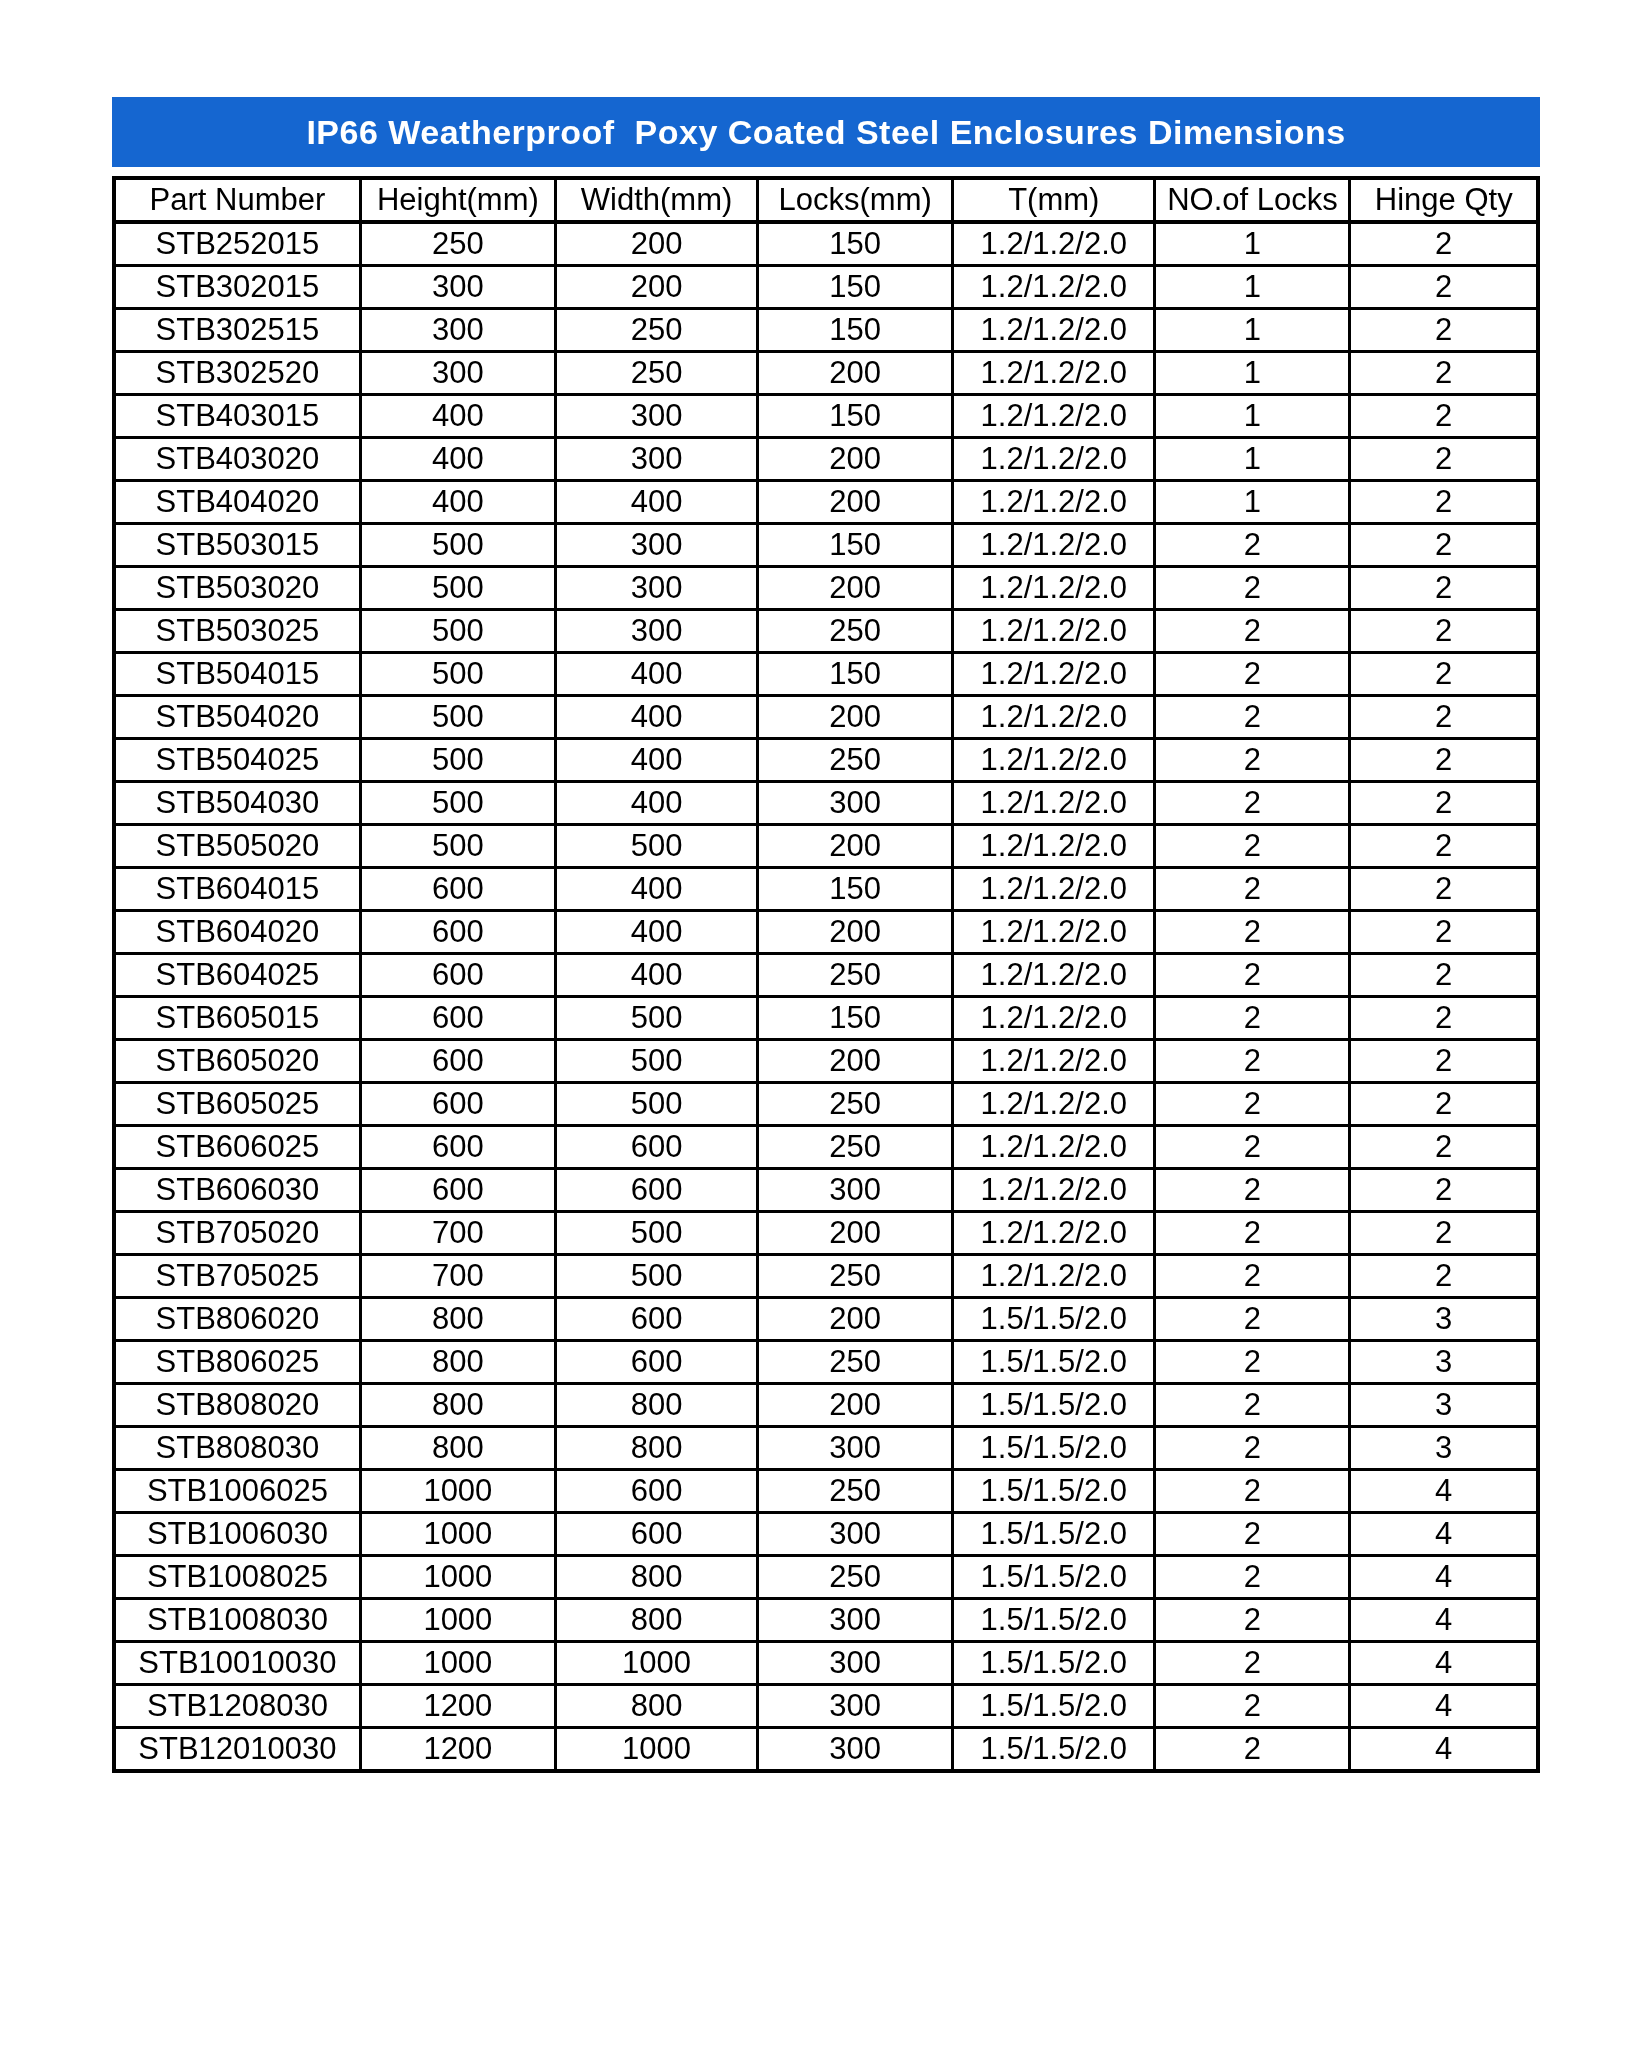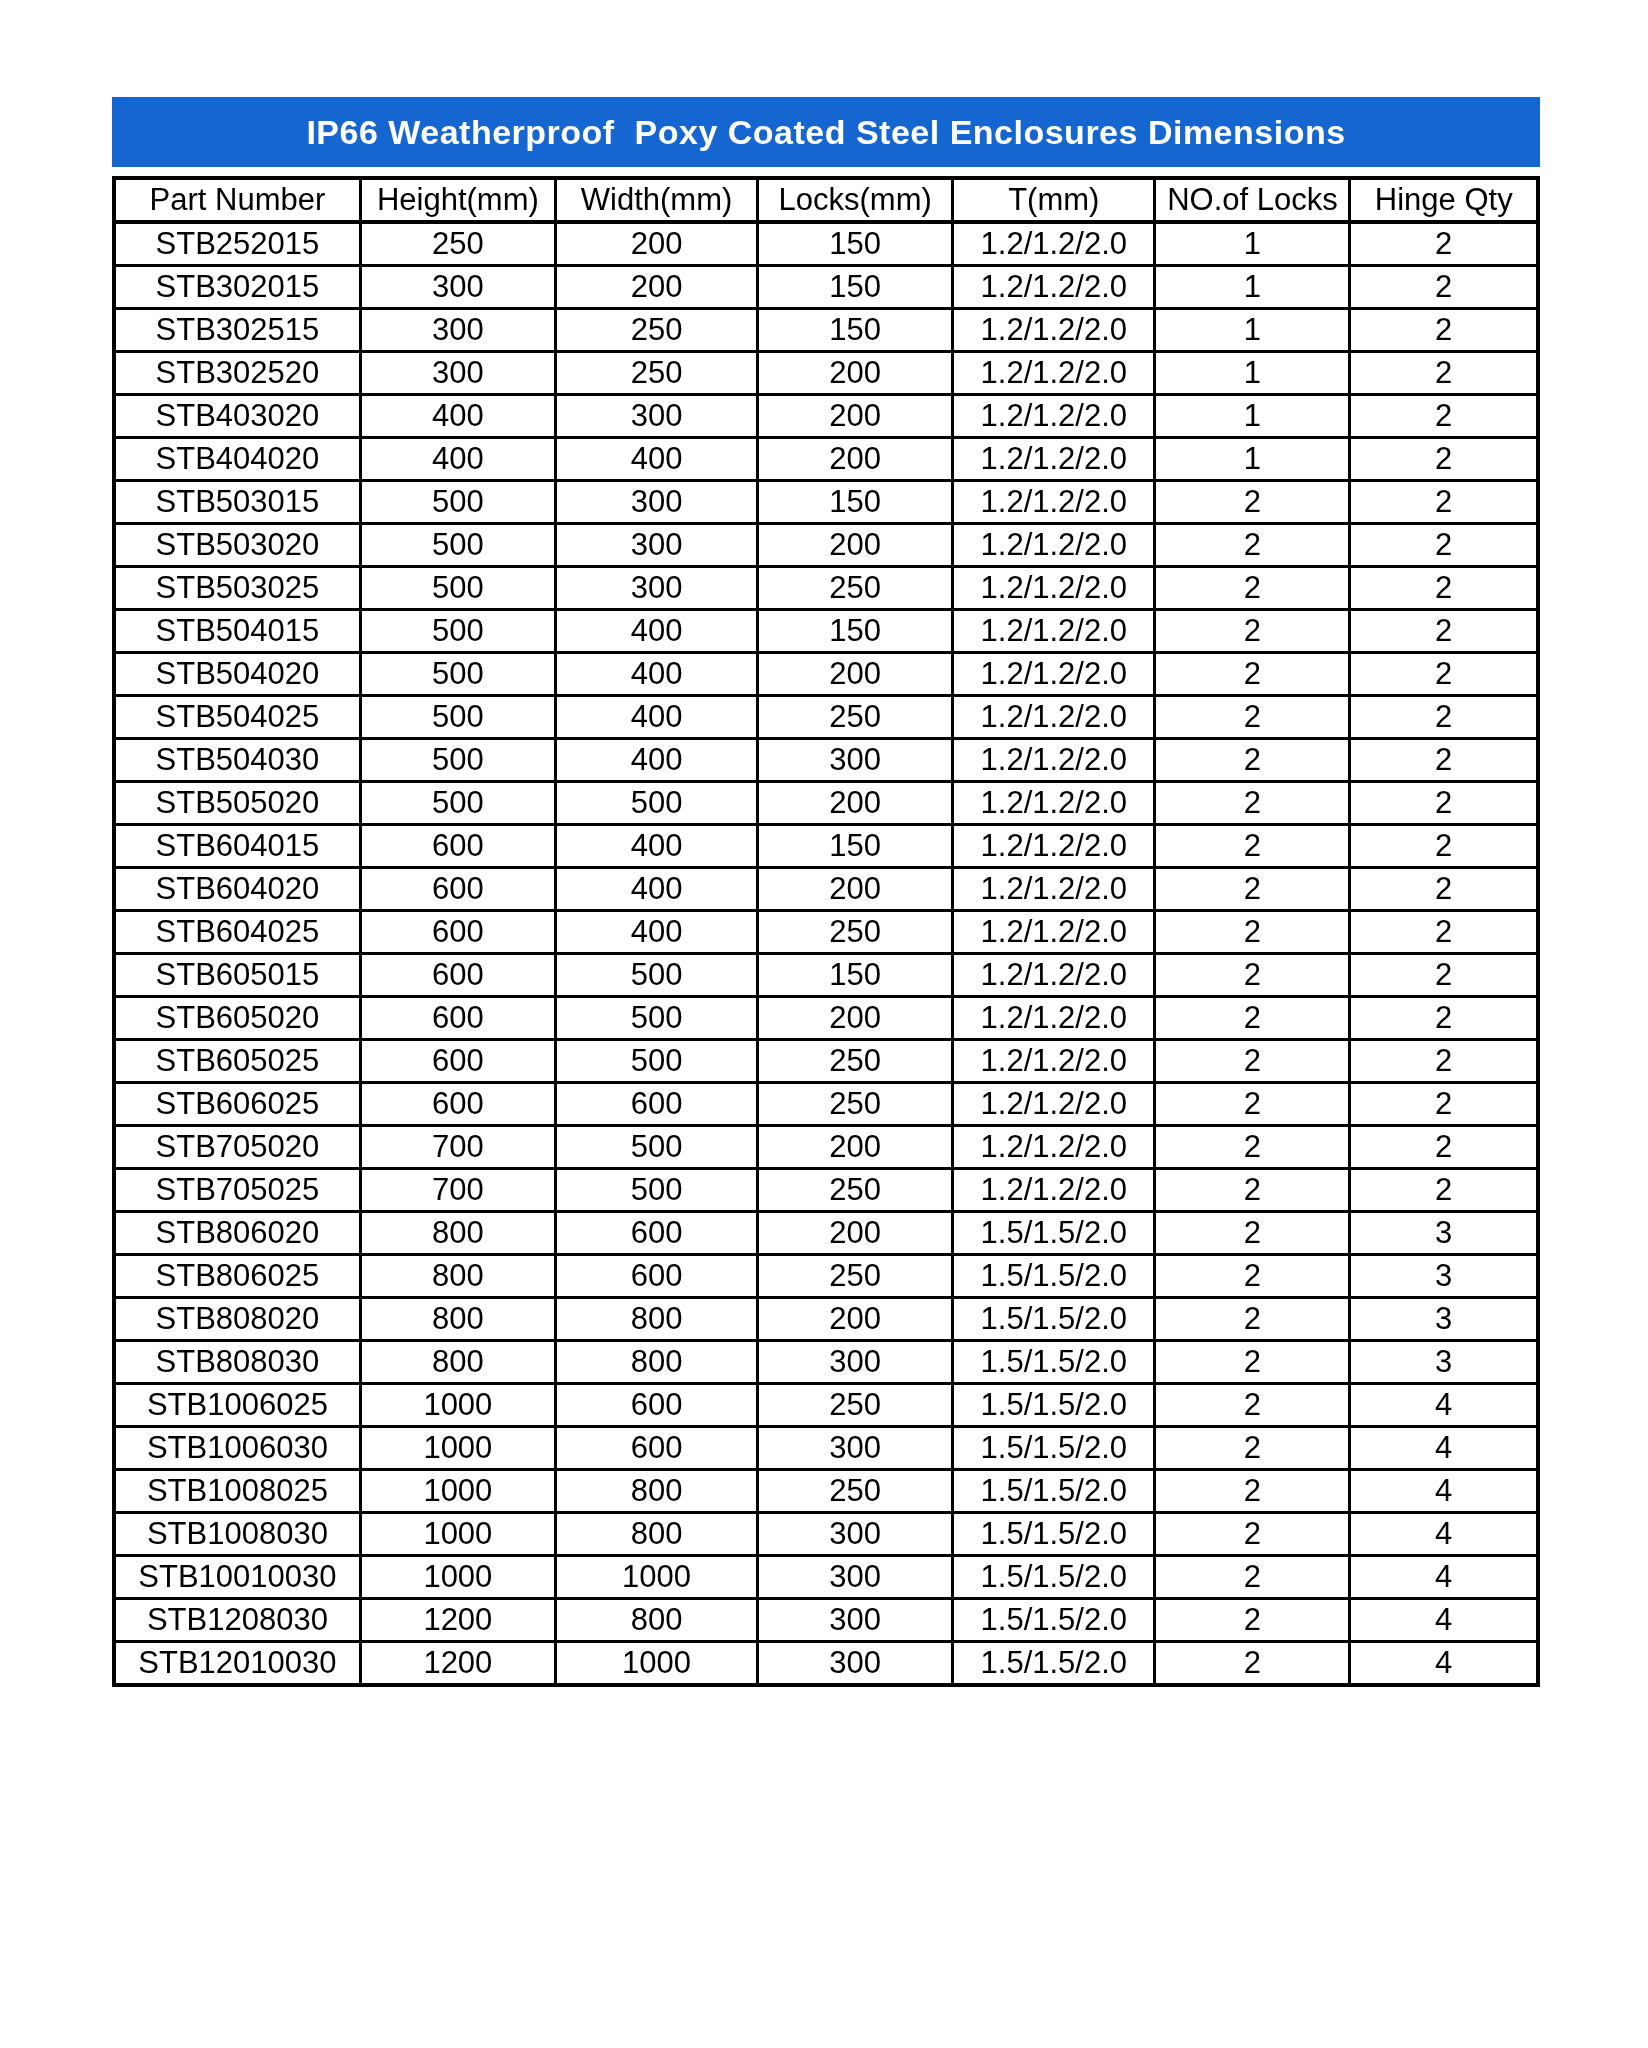--- a/index.html
+++ b/index.html
@@ -129,20 +129,29 @@
           <tr>
             <td>STB302520</td>
             <td>300</td>
             <td>250</td>
             <td>200</td>
             <td>1.2/1.2/2.0</td>
             <td>1</td>
             <td>2</td>
           </tr>
           <tr>
+            <td>STB403015</td>
+            <td>400</td>
+            <td>300</td>
+            <td>150</td>
+            <td>1.2/1.2/2.0</td>
+            <td>1</td>
+            <td>2</td>
+          </tr>
+          <tr>
             <td>STB403020</td>
             <td>400</td>
             <td>300</td>
             <td>200</td>
             <td>1.2/1.2/2.0</td>
             <td>1</td>
             <td>2</td>
           </tr>
           <tr>
             <td>STB404020</td>
@@ -277,20 +286,29 @@
             <td>250</td>
             <td>1.2/1.2/2.0</td>
             <td>2</td>
             <td>2</td>
           </tr>
           <tr>
             <td>STB606025</td>
             <td>600</td>
             <td>600</td>
             <td>250</td>
+            <td>1.2/1.2/2.0</td>
+            <td>2</td>
+            <td>2</td>
+          </tr>
+          <tr>
+            <td>STB606030</td>
+            <td>600</td>
+            <td>600</td>
+            <td>300</td>
             <td>1.2/1.2/2.0</td>
             <td>2</td>
             <td>2</td>
           </tr>
           <tr>
             <td>STB705020</td>
             <td>700</td>
             <td>500</td>
             <td>200</td>
             <td>1.2/1.2/2.0</td>

